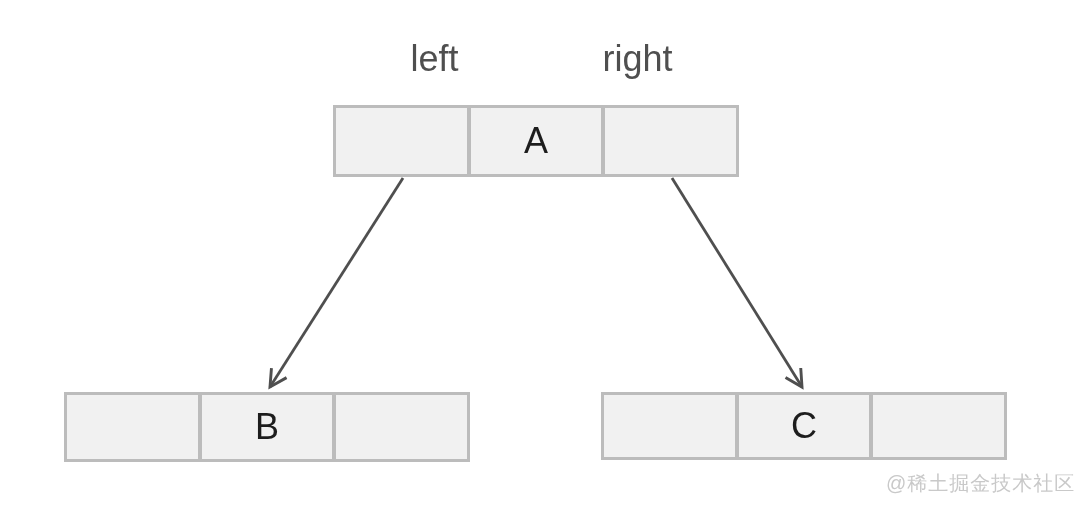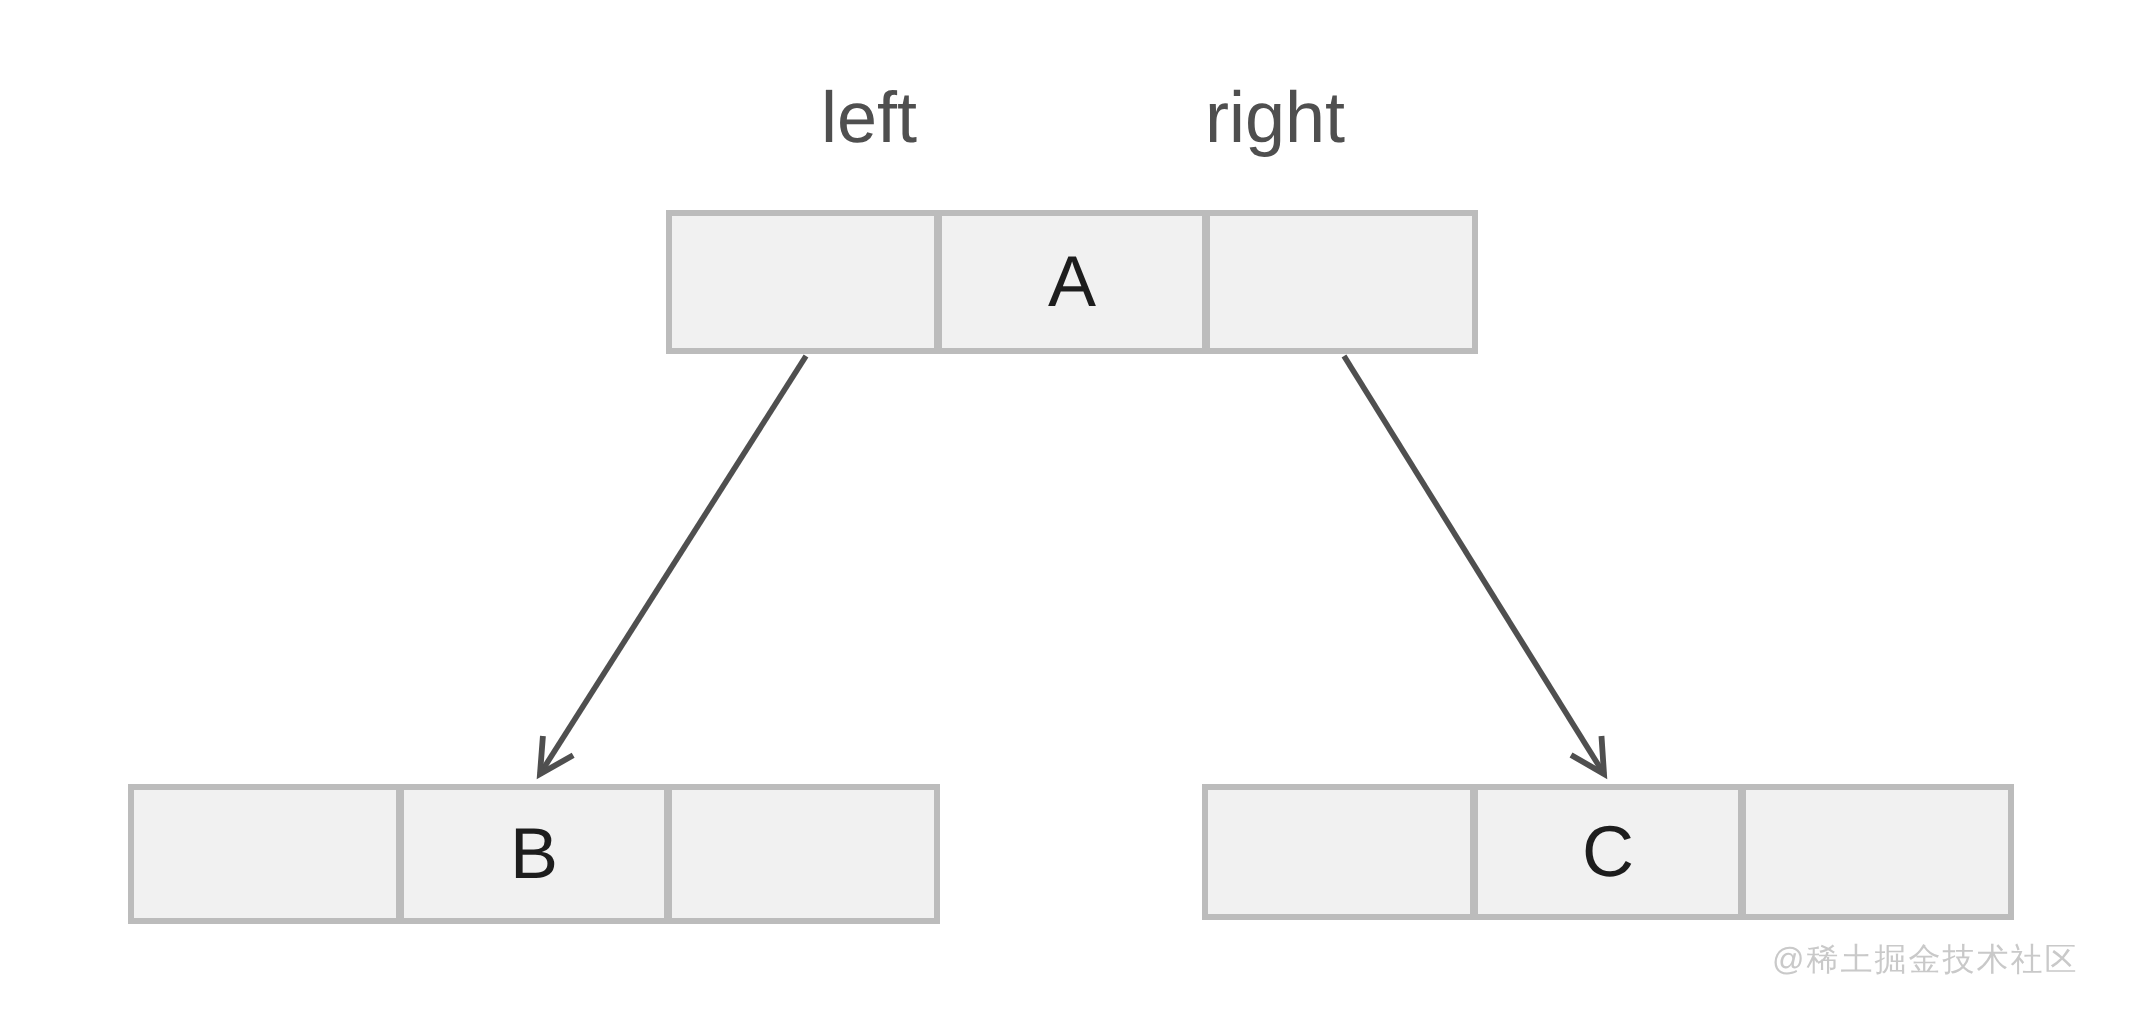--- a/index.html
+++ b/index.html
@@ -52,21 +52,21 @@
   svg.edges-layer {
     position: absolute;
     left: 0; top: 0;
     width: 1078px; height: 510px;
     pointer-events: none;
   }
   .watermark {
     position: absolute;
     left: 886px;
     top: 470px;
-    font-size: 16px;
+    font-size: 20px;
     letter-spacing: 1px;
     color: #c9c9c9;
     white-space: nowrap;
   }
 </style>
 </head>
 <body>
 
 <div class="canvas">
 

